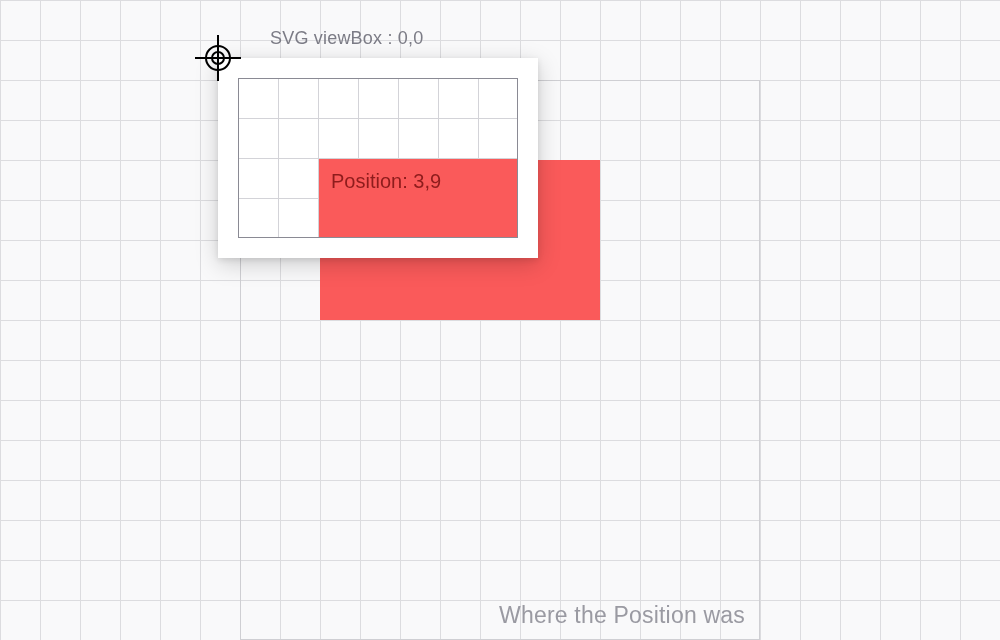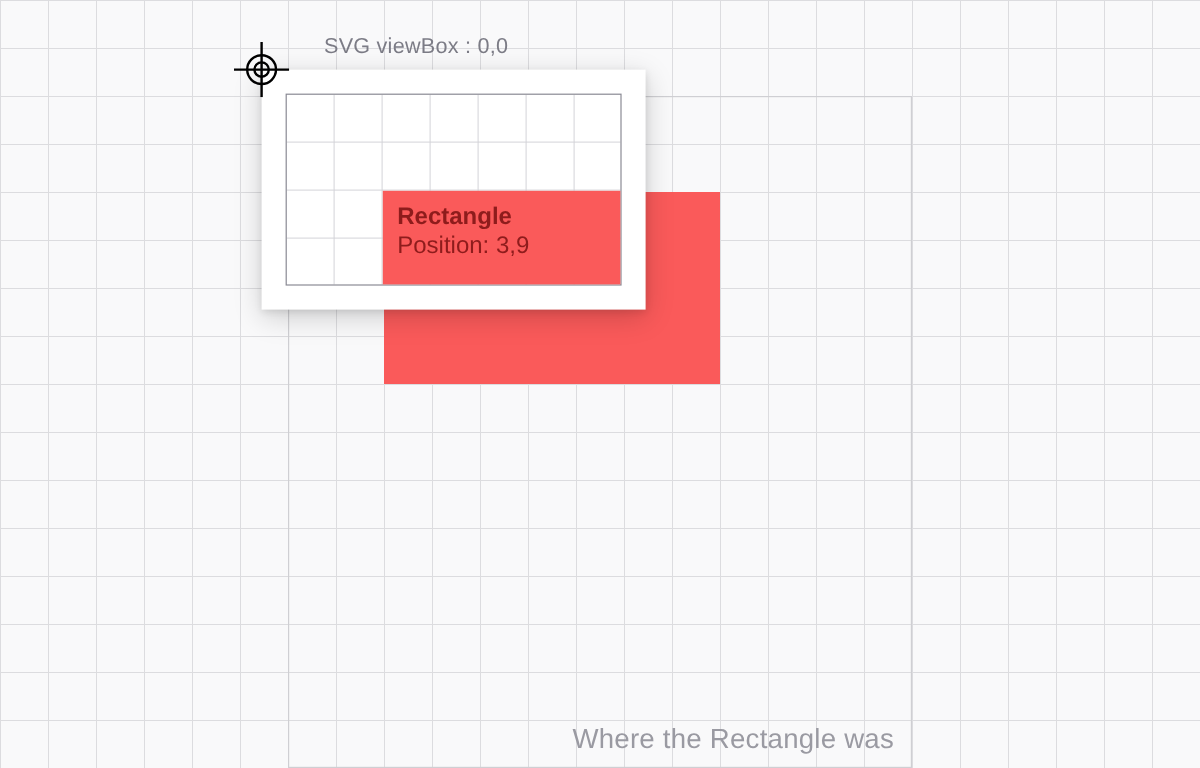--- a/index.html
+++ b/index.html
@@ -115,32 +115,31 @@
     height: 46px;
   }
   .crosshair svg { display: block; }
 </style>
 </head>
 <body>
 
 <div class="bg-grid"></div>
 
 <div class="artboard">
-  <div class="artboard-label">Where the Rectangle was</div>
+  <div class="artboard-label">Where the Position was</div>
 </div>
 
 <div class="red-rect"></div>
 
 <div class="popover">
   <div class="popover-label">SVG viewBox : 0,0</div>
 
   <div class="popover-card">
     <div class="popover-grid">
       <div class="popover-inner-rect">
-        <div class="rect-title">Rectangle</div>
         <div class="rect-pos">Position: 3,9</div>
       </div>
     </div>
     <div class="crosshair">
       <svg width="46" height="46" viewBox="0 0 46 46">
         <g stroke="#000" stroke-width="2" fill="none">
           <circle cx="23" cy="23" r="12"></circle>
           <circle cx="23" cy="23" r="6"></circle>
           <line x1="23" y1="0" x2="23" y2="46"></line>
           <line x1="0" y1="23" x2="46" y2="23"></line>

